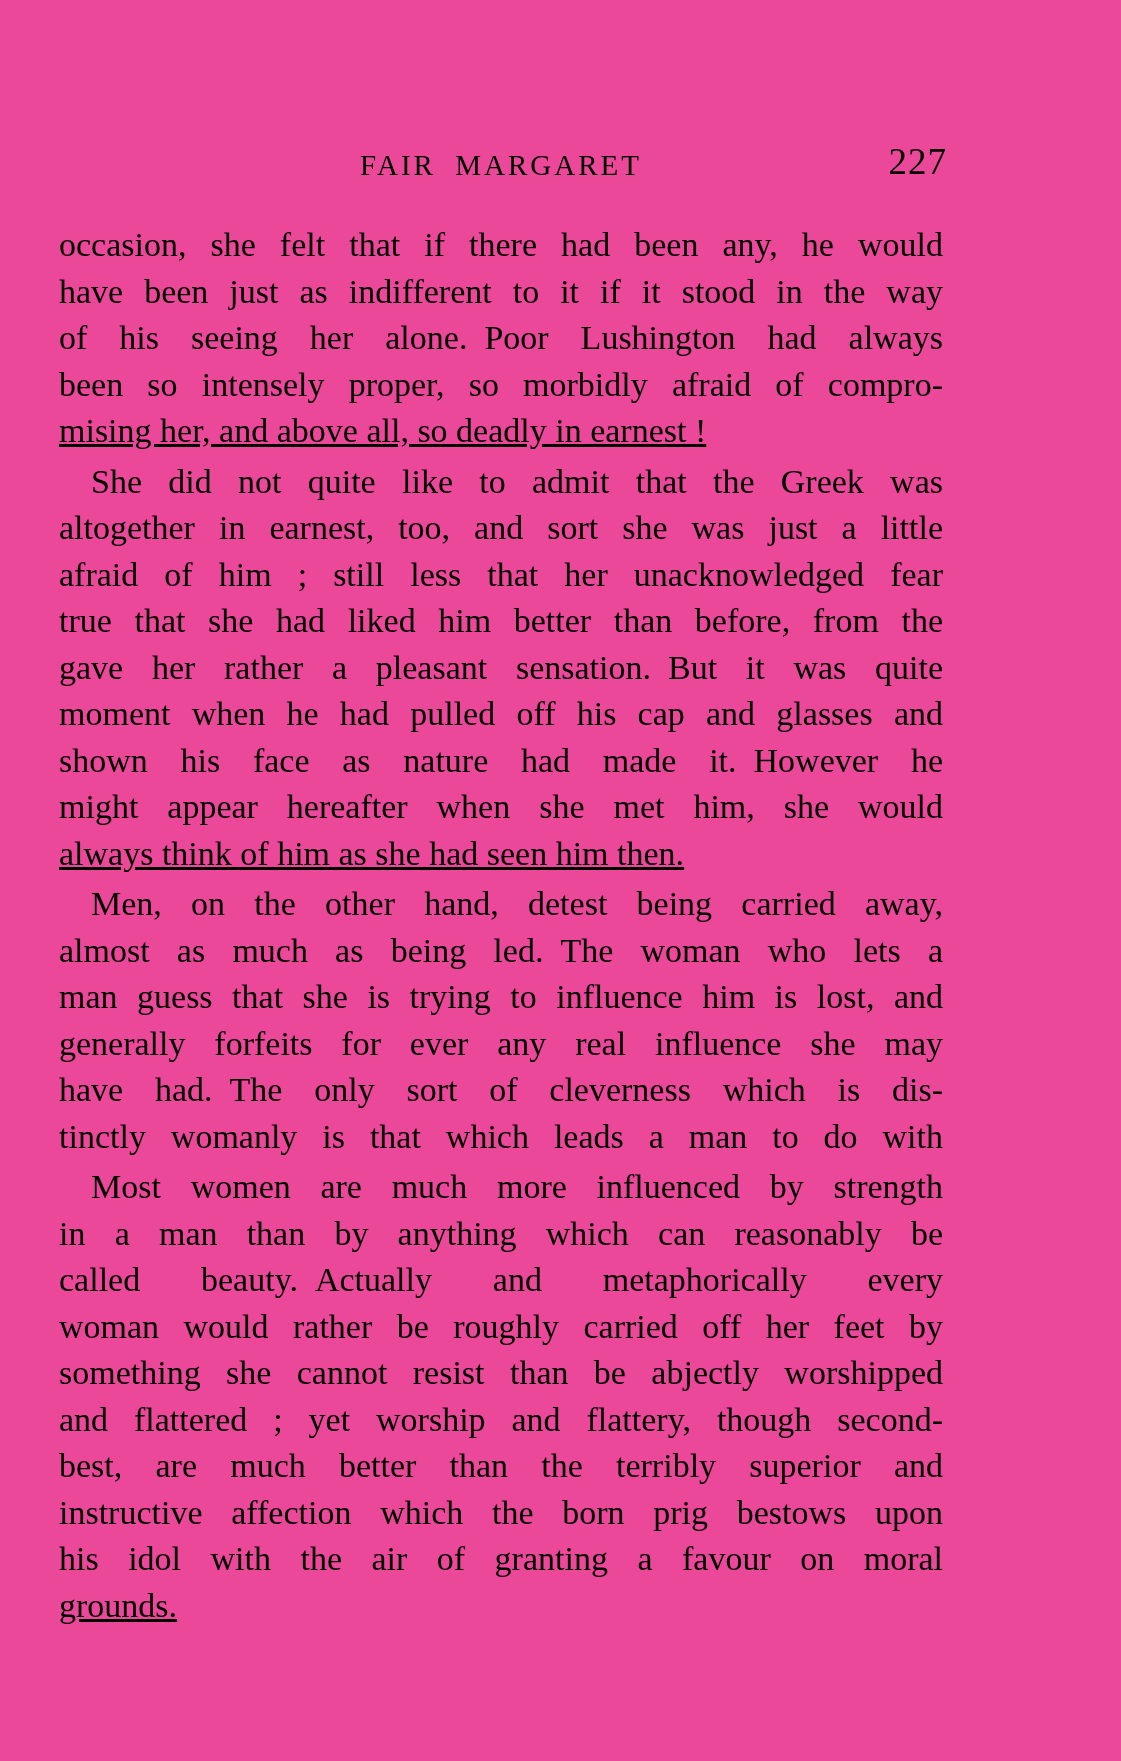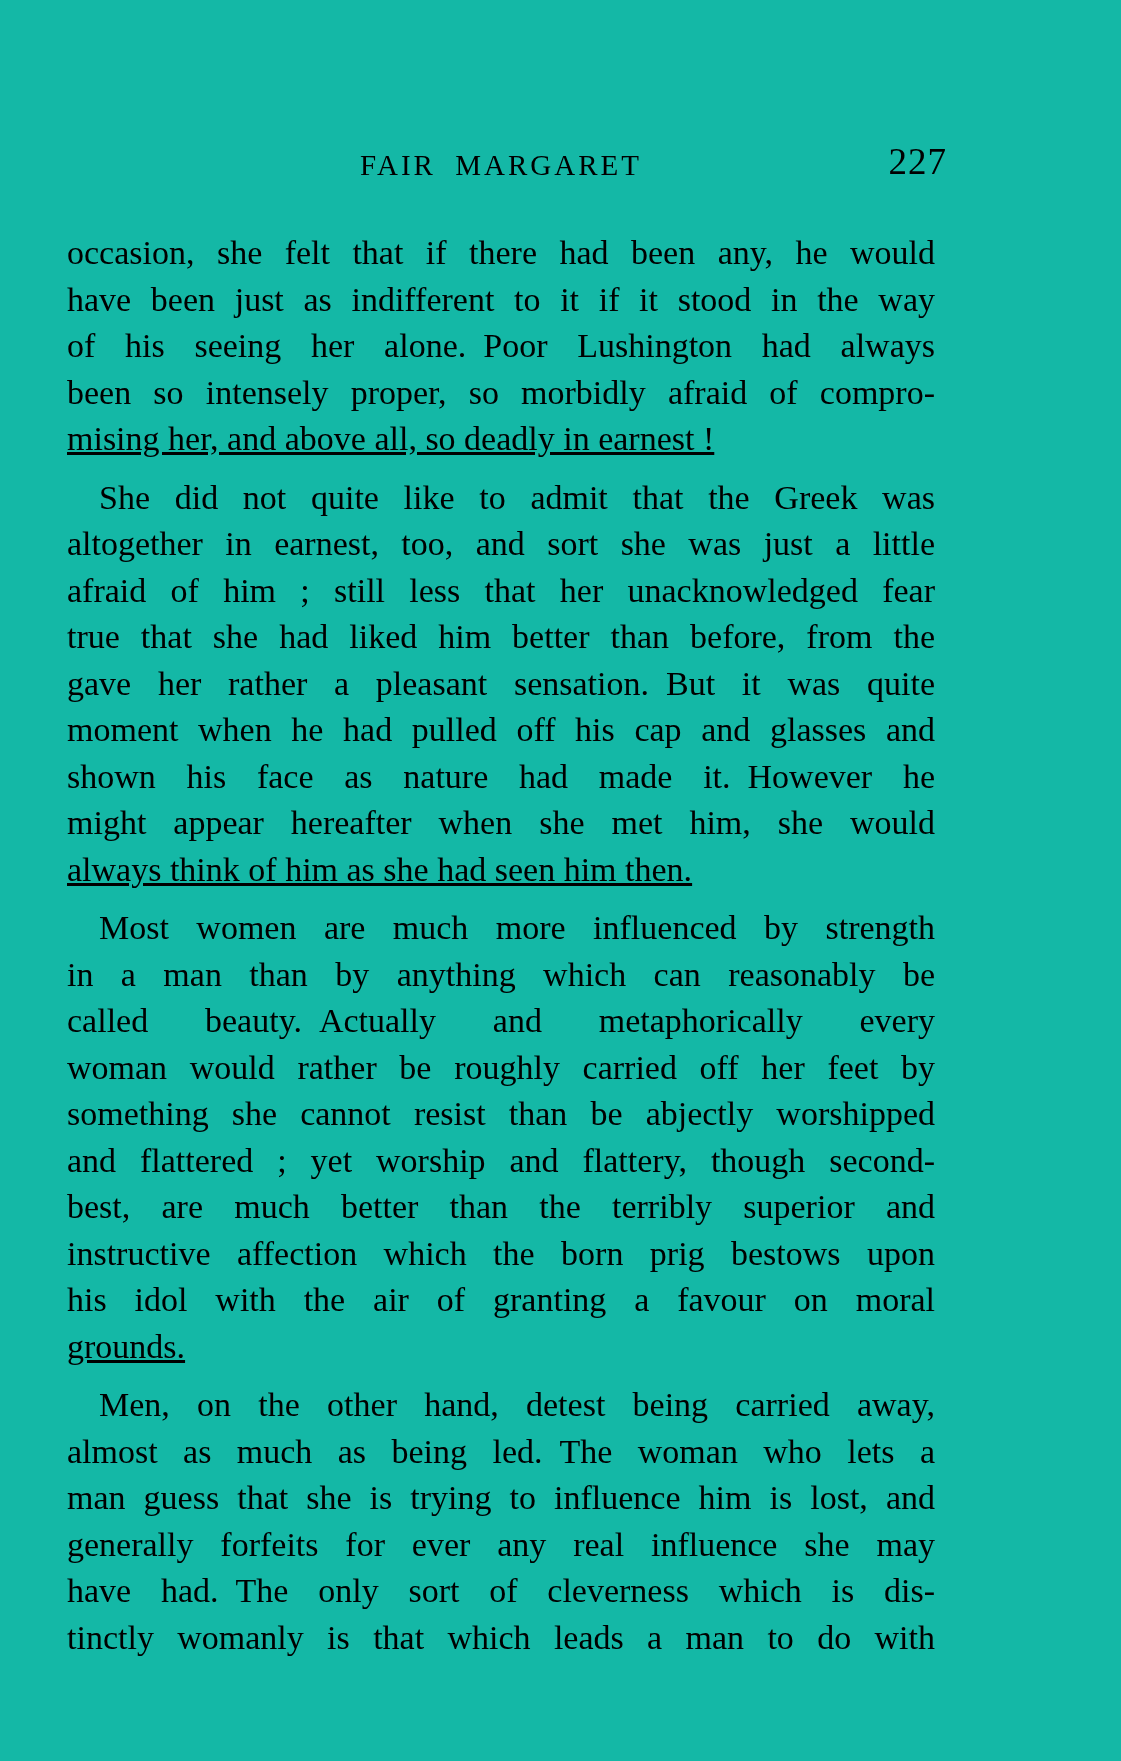--- a/index.html
+++ b/index.html
@@ -4,21 +4,21 @@
 <style>
   html, body {
     margin: 0;
     padding: 0;
     background: #ffffff;
   }
   .page {
     position: relative;
     width: 1121px;
     height: 1761px;
-    background: #14b8a6;
+    background: #ec4899;
     color: #000000;
     font-family: "Liberation Serif", "DejaVu Serif", serif;
     overflow: hidden;
   }
   .page-header {
     position: absolute;
     left: 55px;
     top: 148px;
     width: 892px;
     height: 42px;
@@ -44,21 +44,21 @@
   }
   .page-body {
     position: absolute;
     left: 55px;
     top: 218px;
     width: 892px;
     font-size: 34px;
     line-height: 46.5px;
   }
   .paragraph {
-    margin: 12px;
+    margin: 4px;
   }
   .line {
     text-align: justify;
     text-align-last: justify;
     text-justify: inter-word;
   }
   .line.para-end {
     text-align-last: left;
     text-decoration: underline;
   }
@@ -87,33 +87,33 @@
         <div class="line">altogether in earnest, too, and sort she was just a little</div>
         <div class="line">afraid of him ; still less that her unacknowledged fear</div>
         <div class="line">true that she had liked him better than before, from the</div>
         <div class="line">gave her rather a pleasant sensation. But it was quite</div>
         <div class="line">moment when he had pulled off his cap and glasses and</div>
         <div class="line">shown his face as nature had made it. However he</div>
         <div class="line">might appear hereafter when she met him, she would</div>
         <div class="line para-end">always think of him as she had seen him then.</div>
       </div>
       <div class="paragraph">
+        <div class="line indent">Men, on the other hand, detest being carried away,</div>
+        <div class="line">almost as much as being led. The woman who lets a</div>
+        <div class="line">man guess that she is trying to influence him is lost, and</div>
+        <div class="line">generally forfeits for ever any real influence she may</div>
+        <div class="line">have had. The only sort of cleverness which is dis-</div>
+        <div class="line">tinctly womanly is that which leads a man to do with</div>
+      </div>
+      <div class="paragraph">
         <div class="line indent">Most women are much more influenced by strength</div>
         <div class="line">in a man than by anything which can reasonably be</div>
         <div class="line">called beauty. Actually and metaphorically every</div>
         <div class="line">woman would rather be roughly carried off her feet by</div>
         <div class="line">something she cannot resist than be abjectly worshipped</div>
         <div class="line">and flattered ; yet worship and flattery, though second-</div>
         <div class="line">best, are much better than the terribly superior and</div>
         <div class="line">instructive affection which the born prig bestows upon</div>
         <div class="line">his idol with the air of granting a favour on moral</div>
         <div class="line para-end">grounds.</div>
       </div>
-      <div class="paragraph">
-        <div class="line indent">Men, on the other hand, detest being carried away,</div>
-        <div class="line">almost as much as being led. The woman who lets a</div>
-        <div class="line">man guess that she is trying to influence him is lost, and</div>
-        <div class="line">generally forfeits for ever any real influence she may</div>
-        <div class="line">have had. The only sort of cleverness which is dis-</div>
-        <div class="line">tinctly womanly is that which leads a man to do with</div>
-      </div>
     </main>
 </div>
 
 </body></html>

